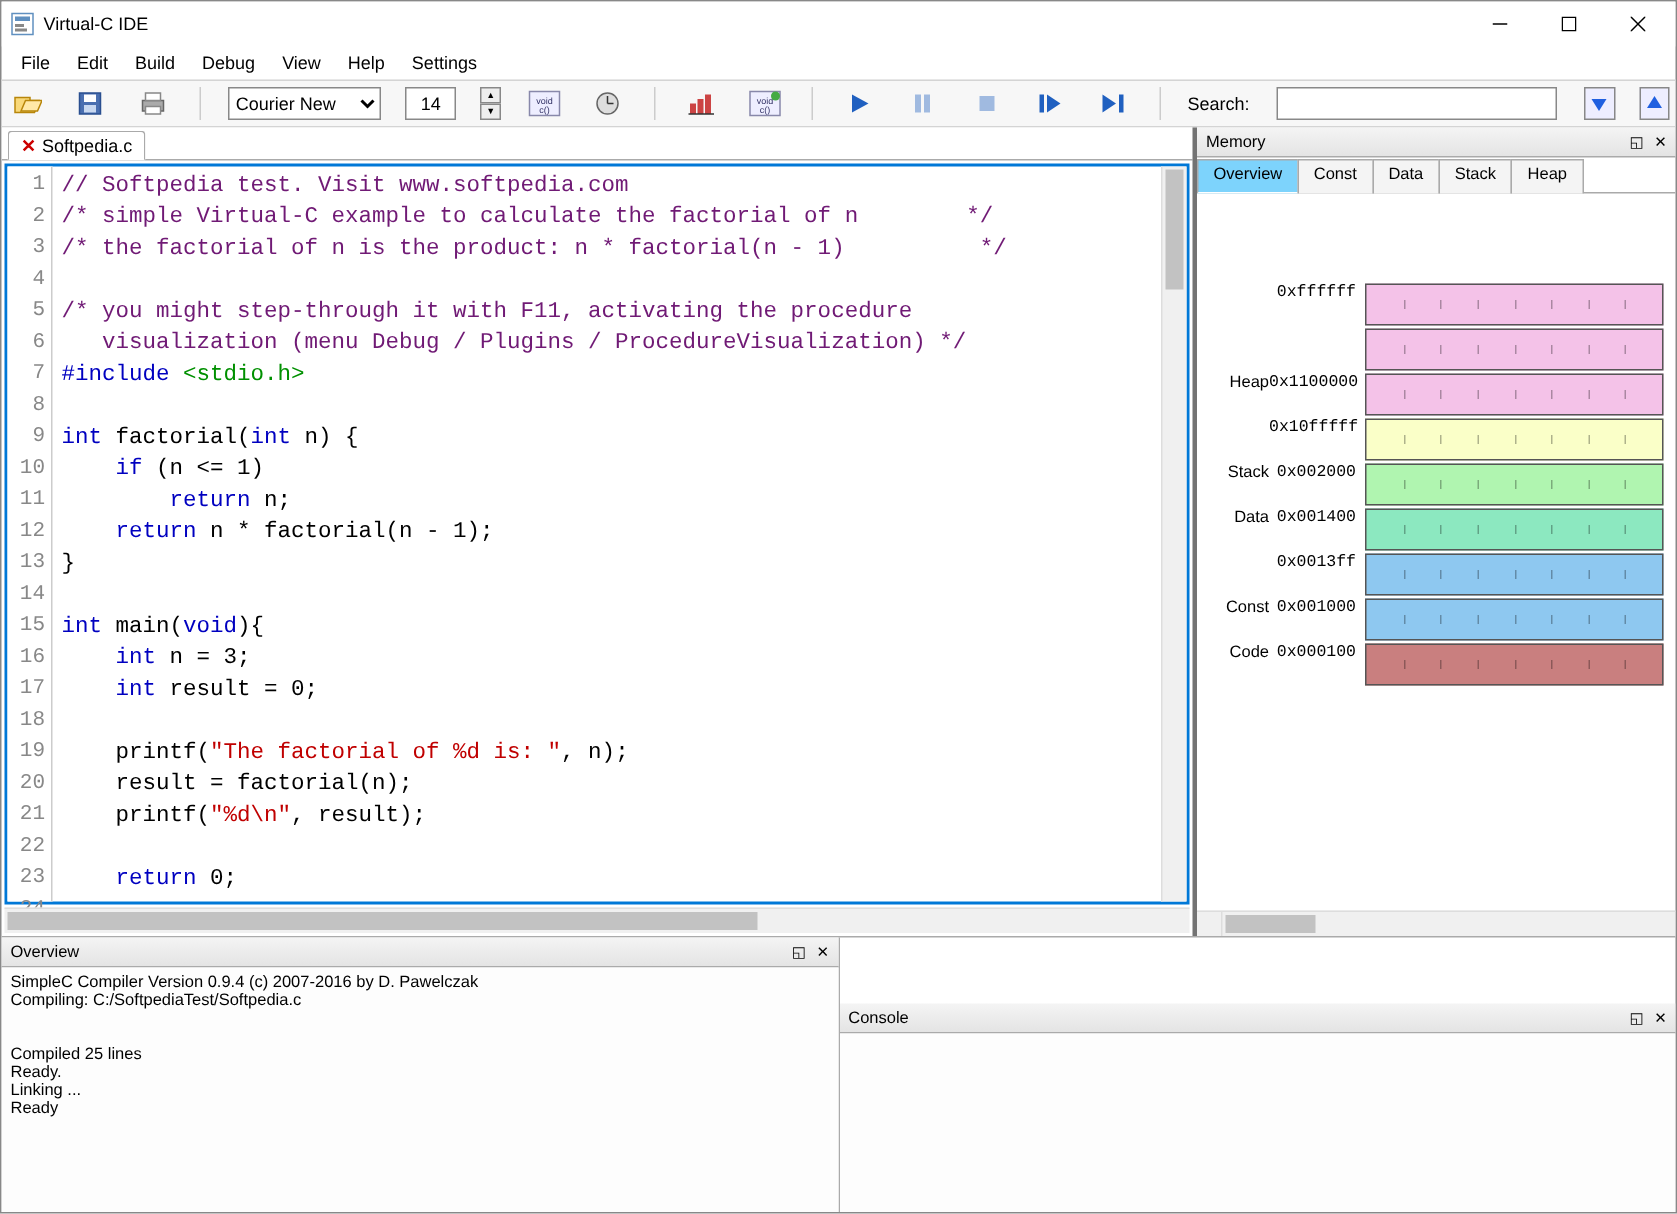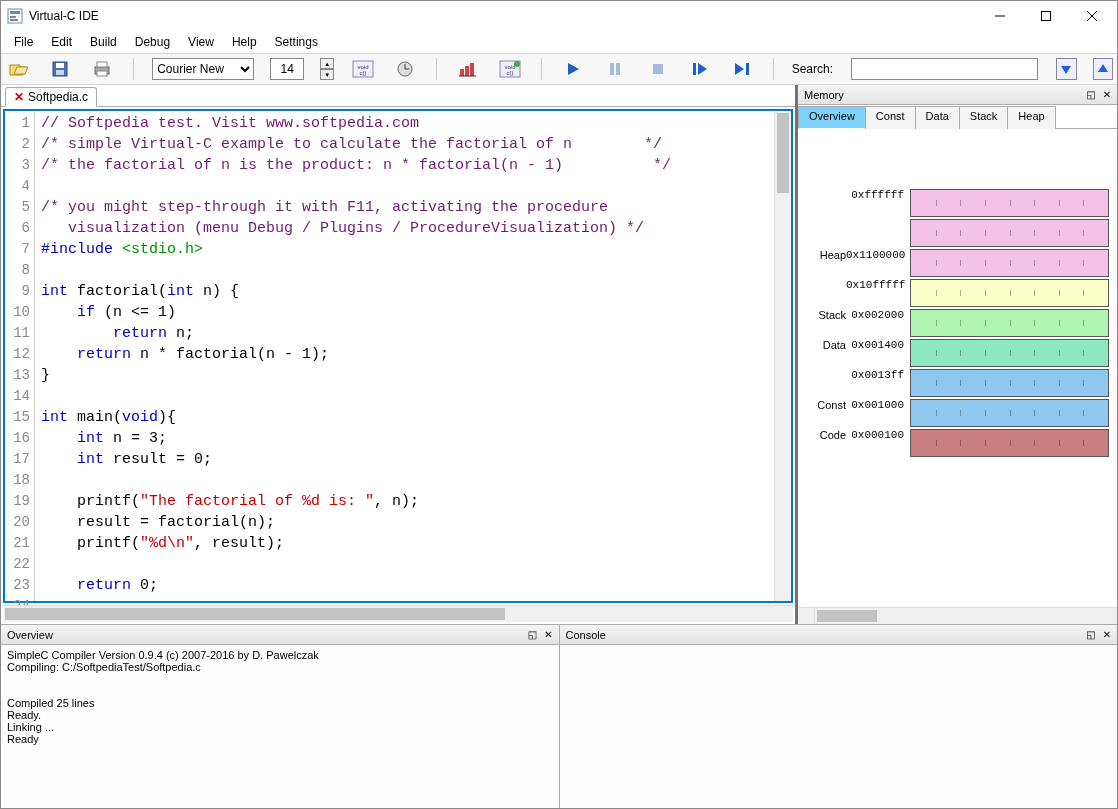--- a/index.html
+++ b/index.html
@@ -51,21 +51,21 @@
 .memrow .addr { width: 62px; text-align: right; font-family: "Courier New", monospace; font-size: 11px; padding-right: 4px; }
 .memrow .blk { flex: 1; height: 28px; border: 1px solid #555; margin-left: 2px; position:relative;}
 .blk .ticks { position:absolute; top:50%; left:0; right:0; height:1px;}
 .blk .tick { position:absolute; top:-3px; width:1px; height:6px; background:rgba(0,0,0,.3);}
 .memscroll { height:17px; background:#f0f0f0; border-top:1px solid #ddd; display:flex;}
 .memscroll .lsq{width:17px;border-right:1px solid #ddd;}
 .memscroll .track{flex:1;position:relative;}
 .memscroll .thumb{position:absolute;top:2px;bottom:2px;left:2px;width:60px;background:#c2c2c2;}
 .bottom { height: 184px; display: flex; border-top: 1px solid #aaa; }
 .bpane { flex: 1; display: flex; flex-direction: column; border-right: 1px solid #aaa; }
-.bpane:last-child { border-right: none; }
+.bpane:last-child { border-right: none; margin-top: 44px; }
 .bpane .body { flex: 1; padding: 4px 6px; font-size: 11px; font-family: Tahoma, sans-serif; white-space: pre-line; overflow: auto; background:#fdfdfd;}
 svg { display: block; }
 </style>
 </head>
 <body>
 
 <div class="titlebar">
   <span class="app-icon">
     <svg width="16" height="16">
         <rect x="1" y="1" width="14" height="14" fill="#fff" stroke="#6090c0"></rect>

